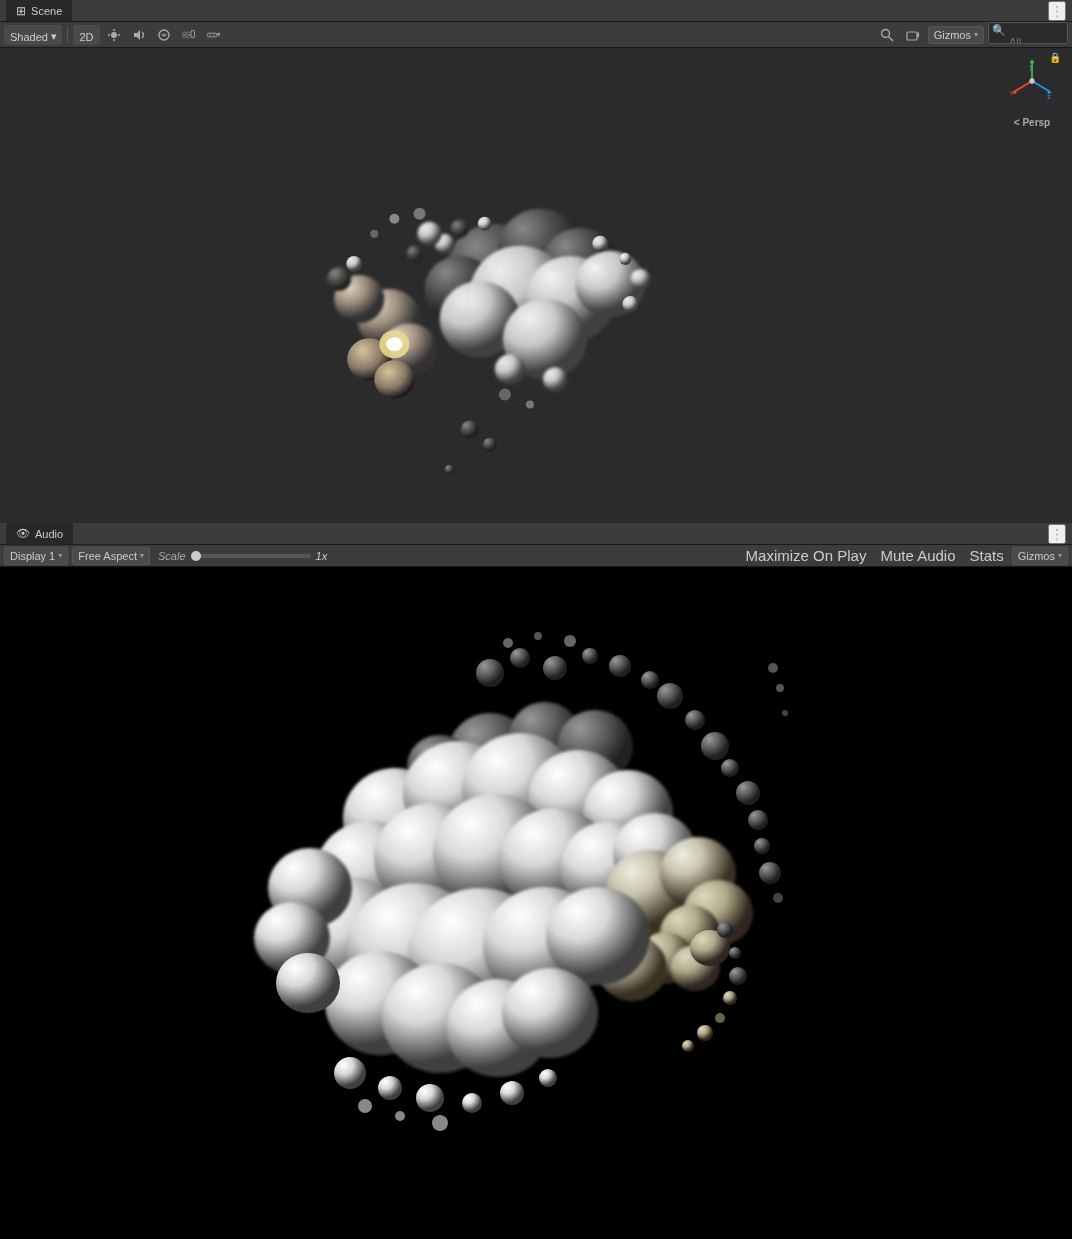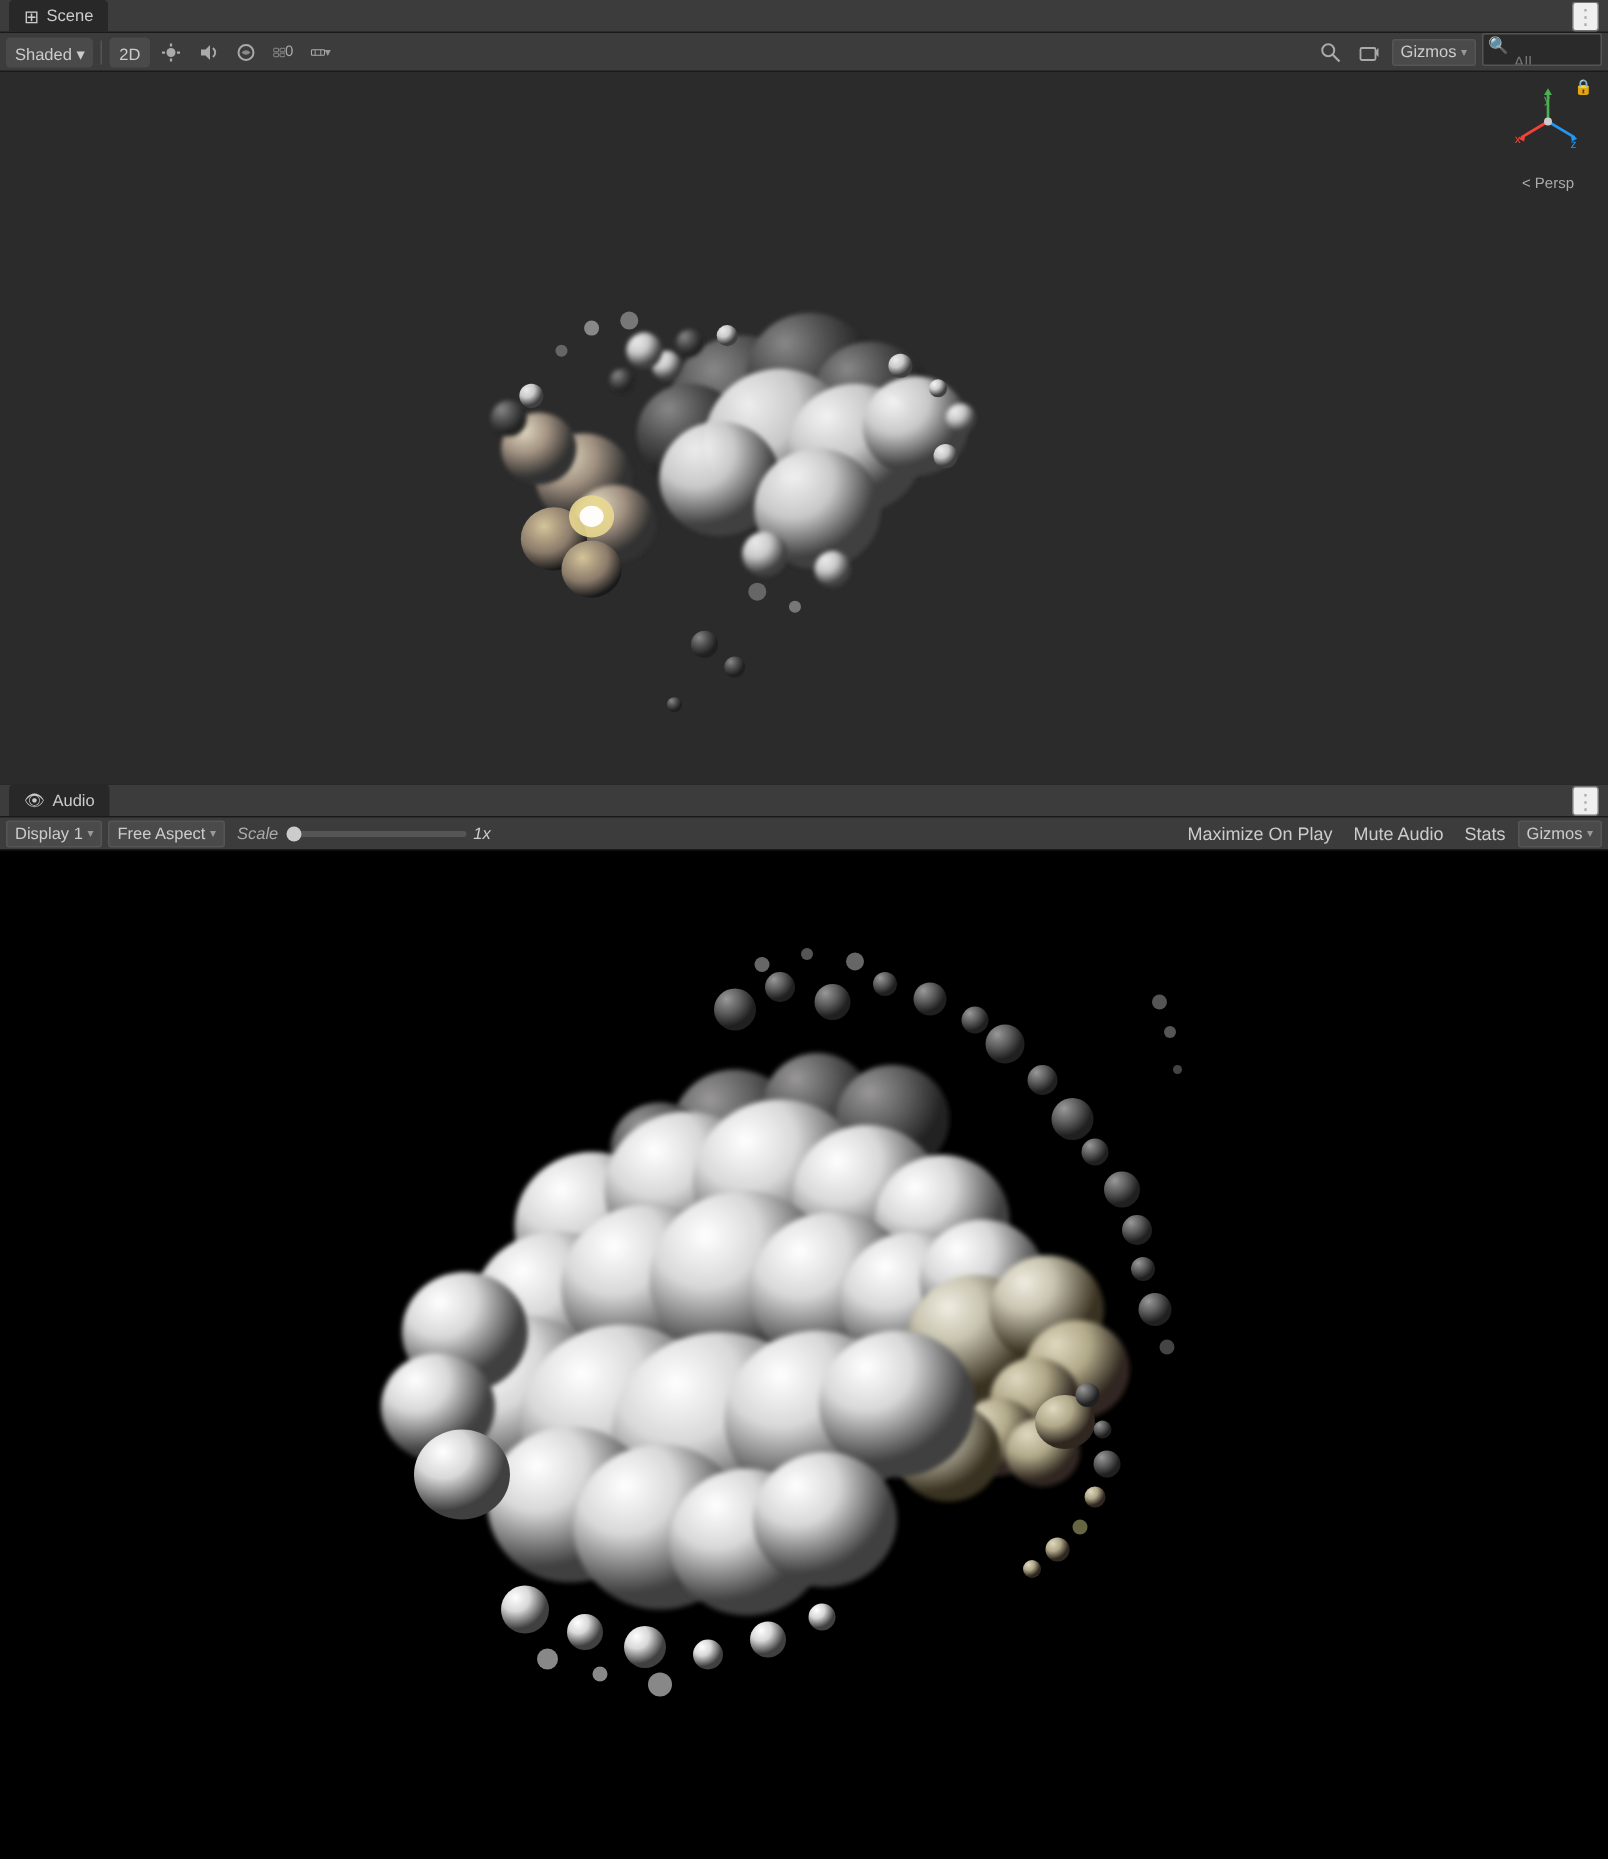--- a/index.html
+++ b/index.html
@@ -121,20 +121,21 @@
       height: 70px;
       display: flex;
       flex-direction: column;
       align-items: center;
     }
 
     .persp-label {
       color: #aaa;
       font-size: 10px;
       margin-top: 13px;
+      font-weight: bold;
     }
 
     
     .game-panel {
       width: 100%;
       height: 716px;
       background: #000;
       display: flex;
       flex-direction: column;
     }
@@ -216,21 +217,21 @@
       margin-left: auto;
       display: flex;
       align-items: center;
       gap: 2px;
     }
 
     .game-ctrl-btn {
       background: none;
       border: none;
       color: #ccc;
-      font-size: 12px;
+      font-size: 15px;
       cursor: pointer;
       padding: 2px 6px;
       border-radius: 2px;
     }
 
     .lock-icon {
       position: absolute;
       top: 4px;
       right: 10px;
       color: #888;

